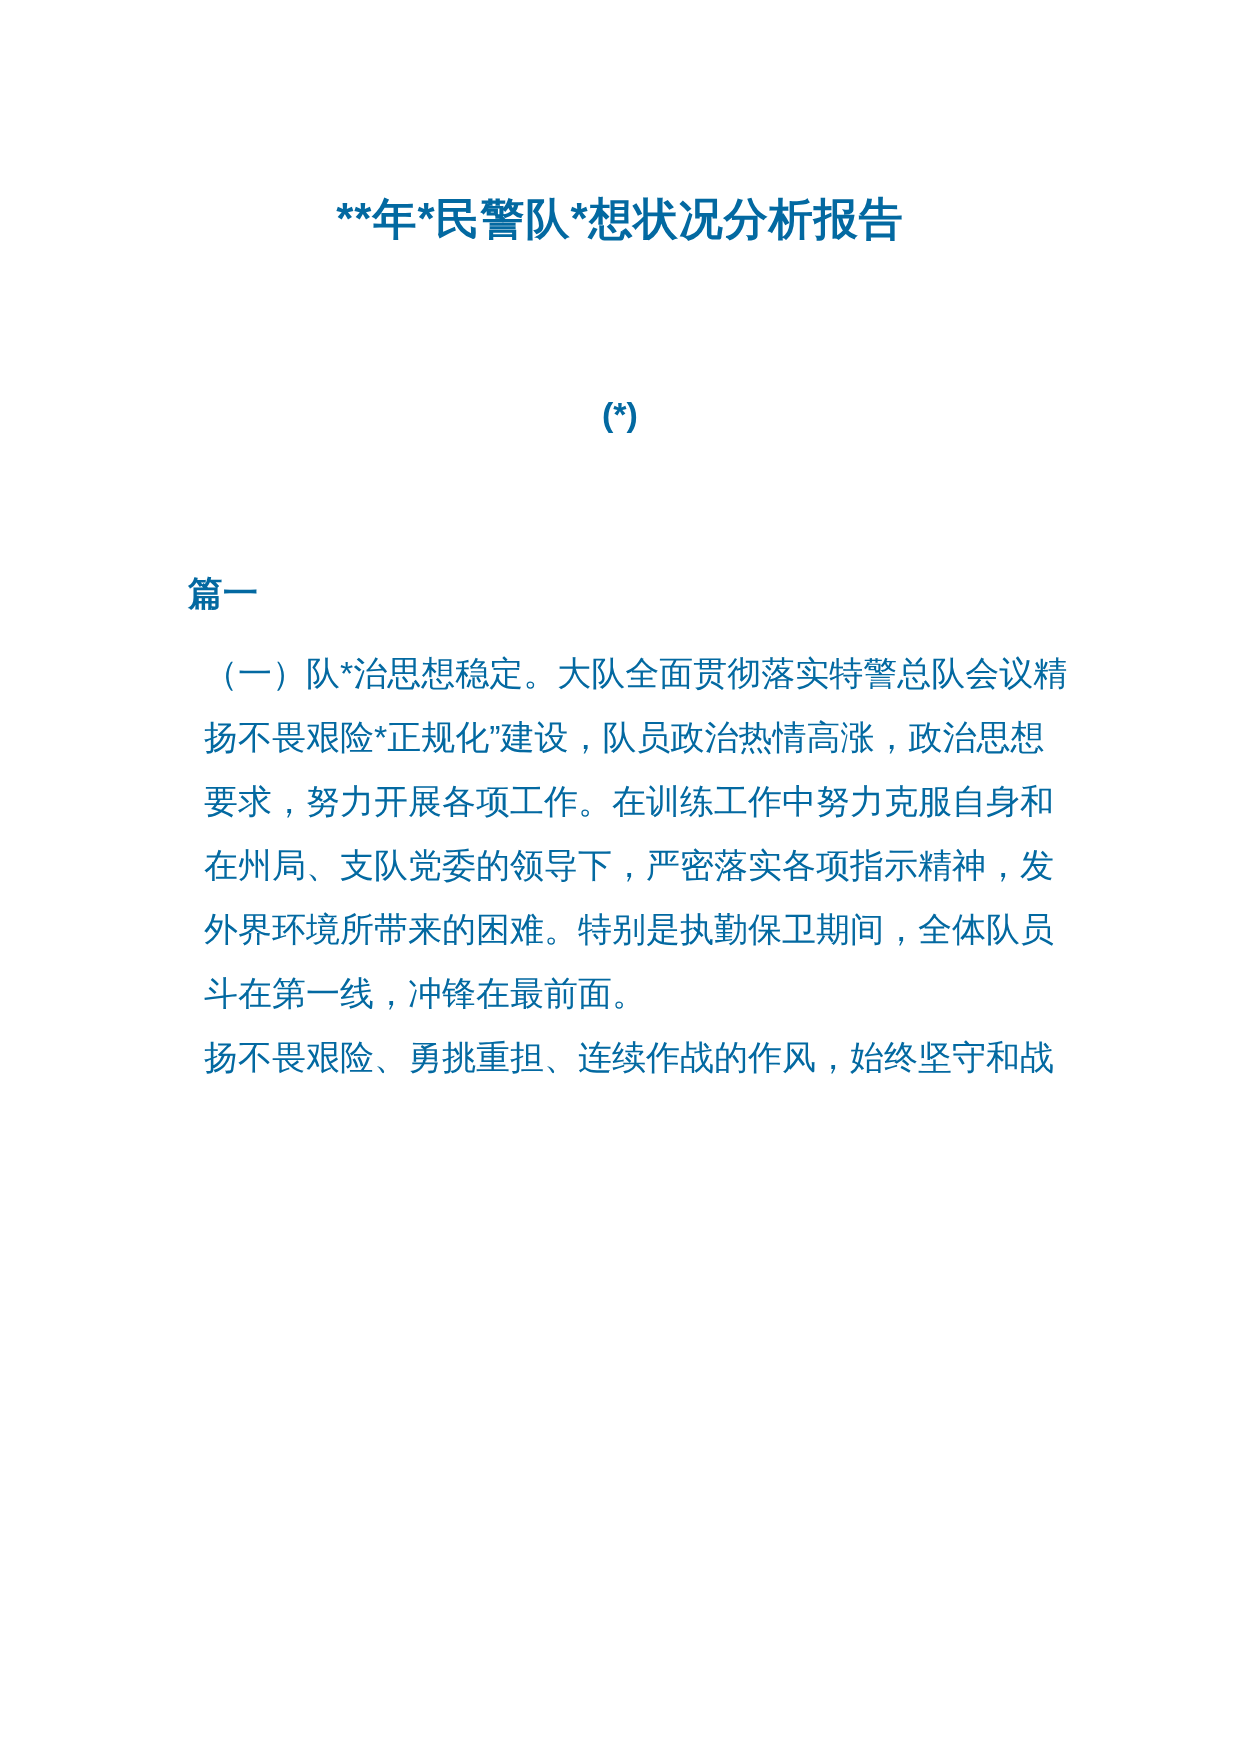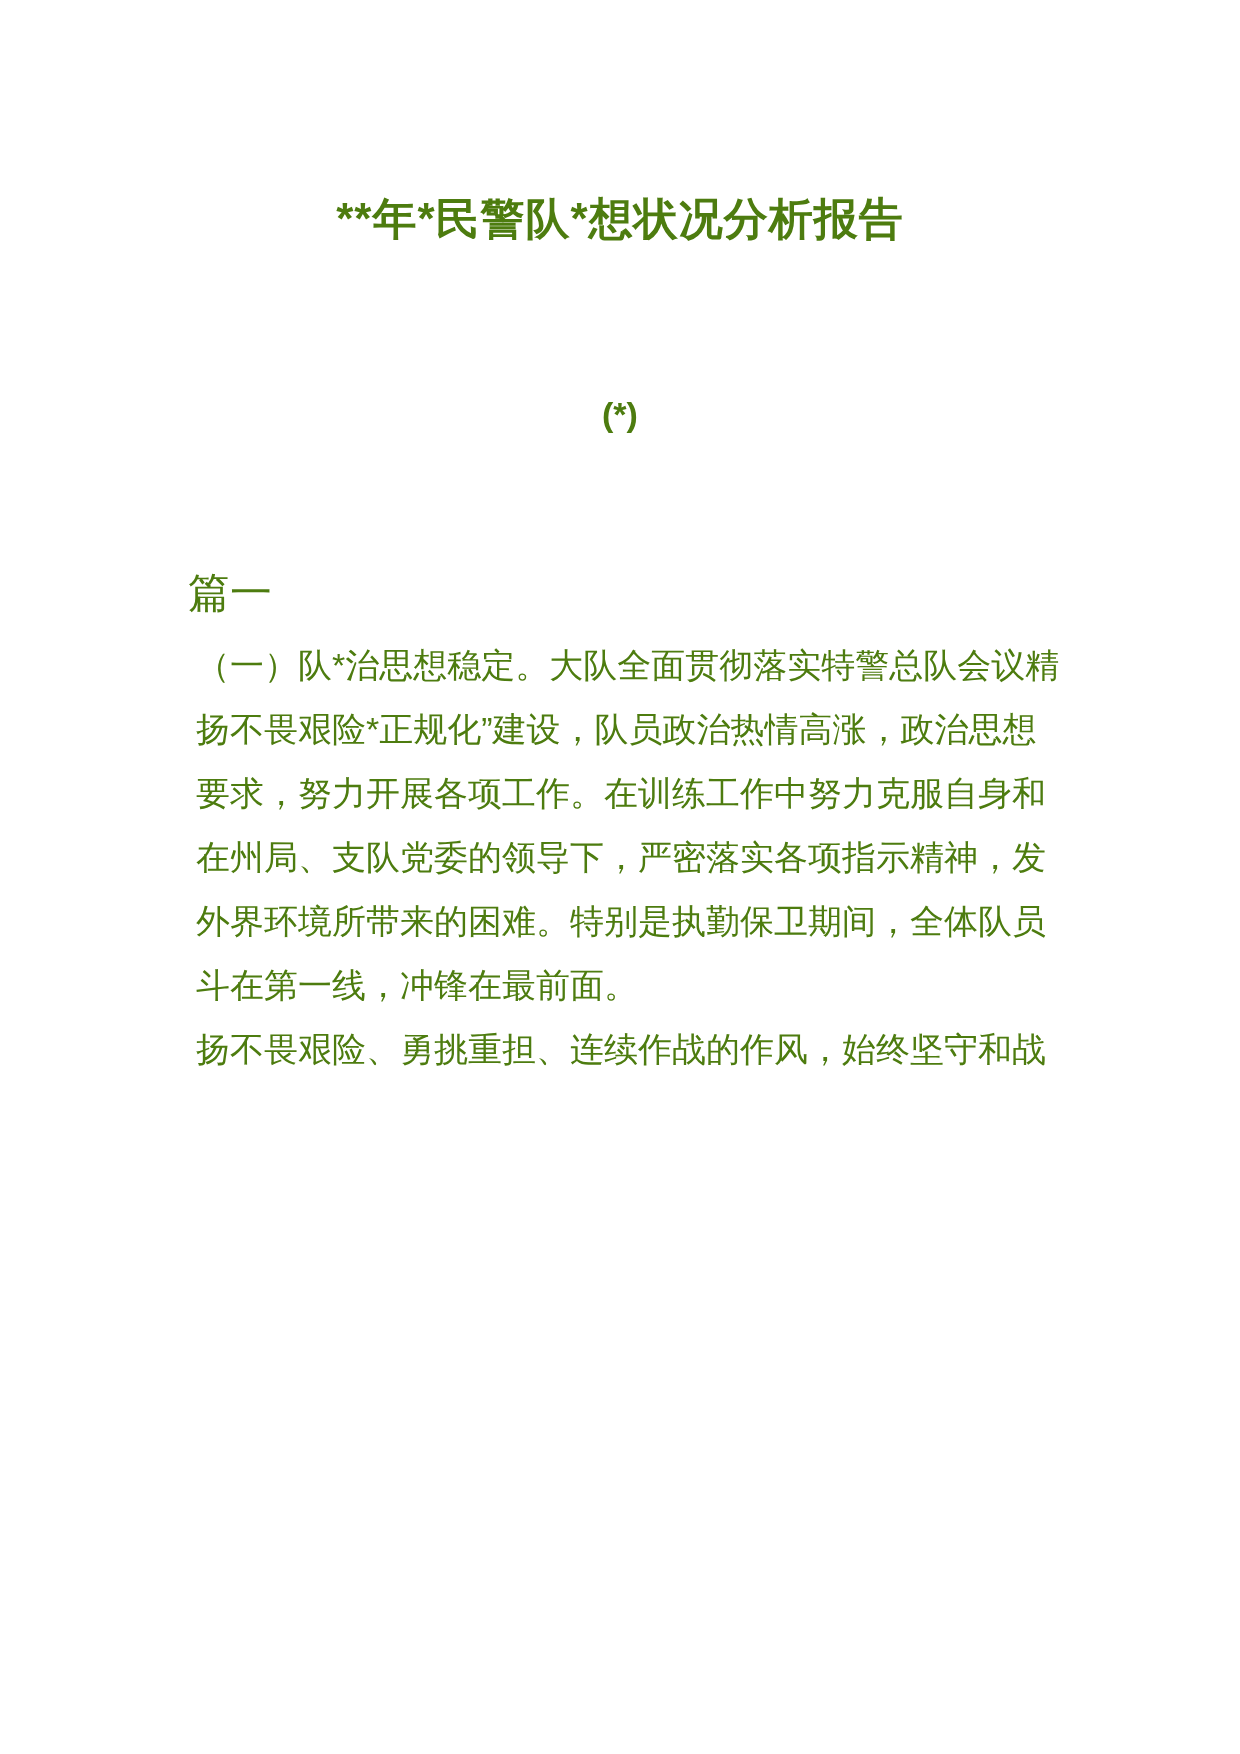--- a/index.html
+++ b/index.html
@@ -5,21 +5,21 @@
   html, body {
     margin: 0;
     padding: 0;
     background: #ffffff;
   }
   .page {
     position: relative;
     width: 1240px;
     height: 1754px;
     background: #ffffff;
-    color: #4d7c0f;
+    color: #0369a1;
     font-family: "Liberation Sans", sans-serif;
     overflow: hidden;
   }
   .content {
     padding: 0 188px;
   }
   .doc-title {
     margin: 0;
     padding-top: 193px;
     text-align: center;
@@ -31,26 +31,26 @@
   }
   .doc-subtitle {
     margin-top: 148px;
     text-align: center;
     font-size: 34px;
     font-weight: 700;
     line-height: 42px;
   }
   .section-label {
     margin-top: 126px;
-    font-size: 42px;
-    font-weight: 400;
+    font-size: 35px;
+    font-weight: 700;
     line-height: 64px;
   }
   .paragraph {
-    margin: 8px;
+    margin: 16px;
   }
   .paragraph.spaced {
     margin-top: 72px;
   }
   .text-line {
     font-size: 34px;
     font-weight: 400;
     line-height: 64px;
     white-space: nowrap;
   }

